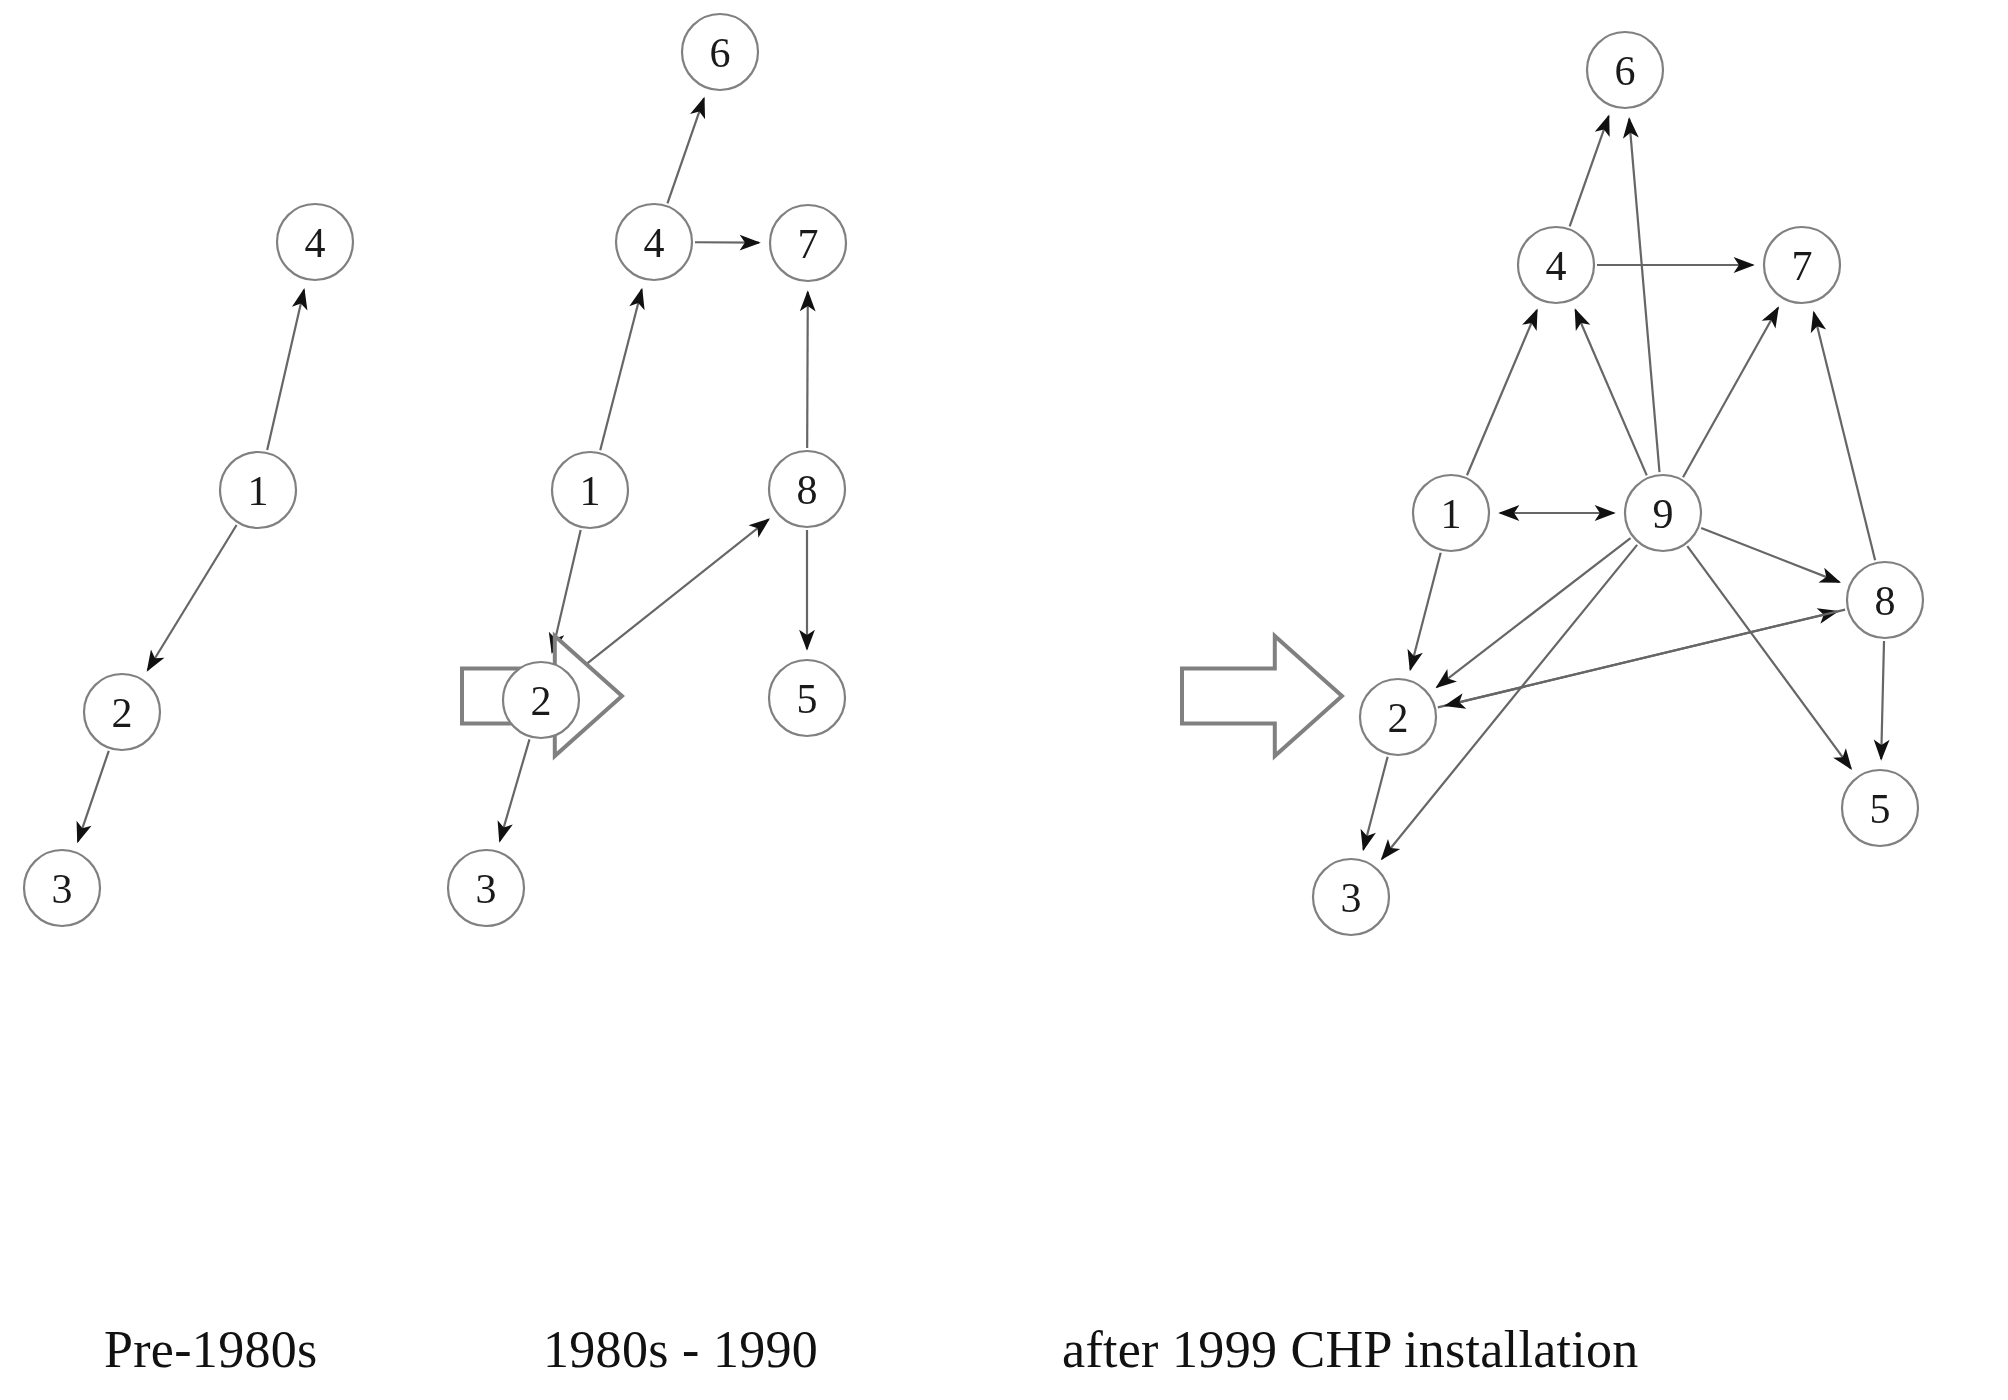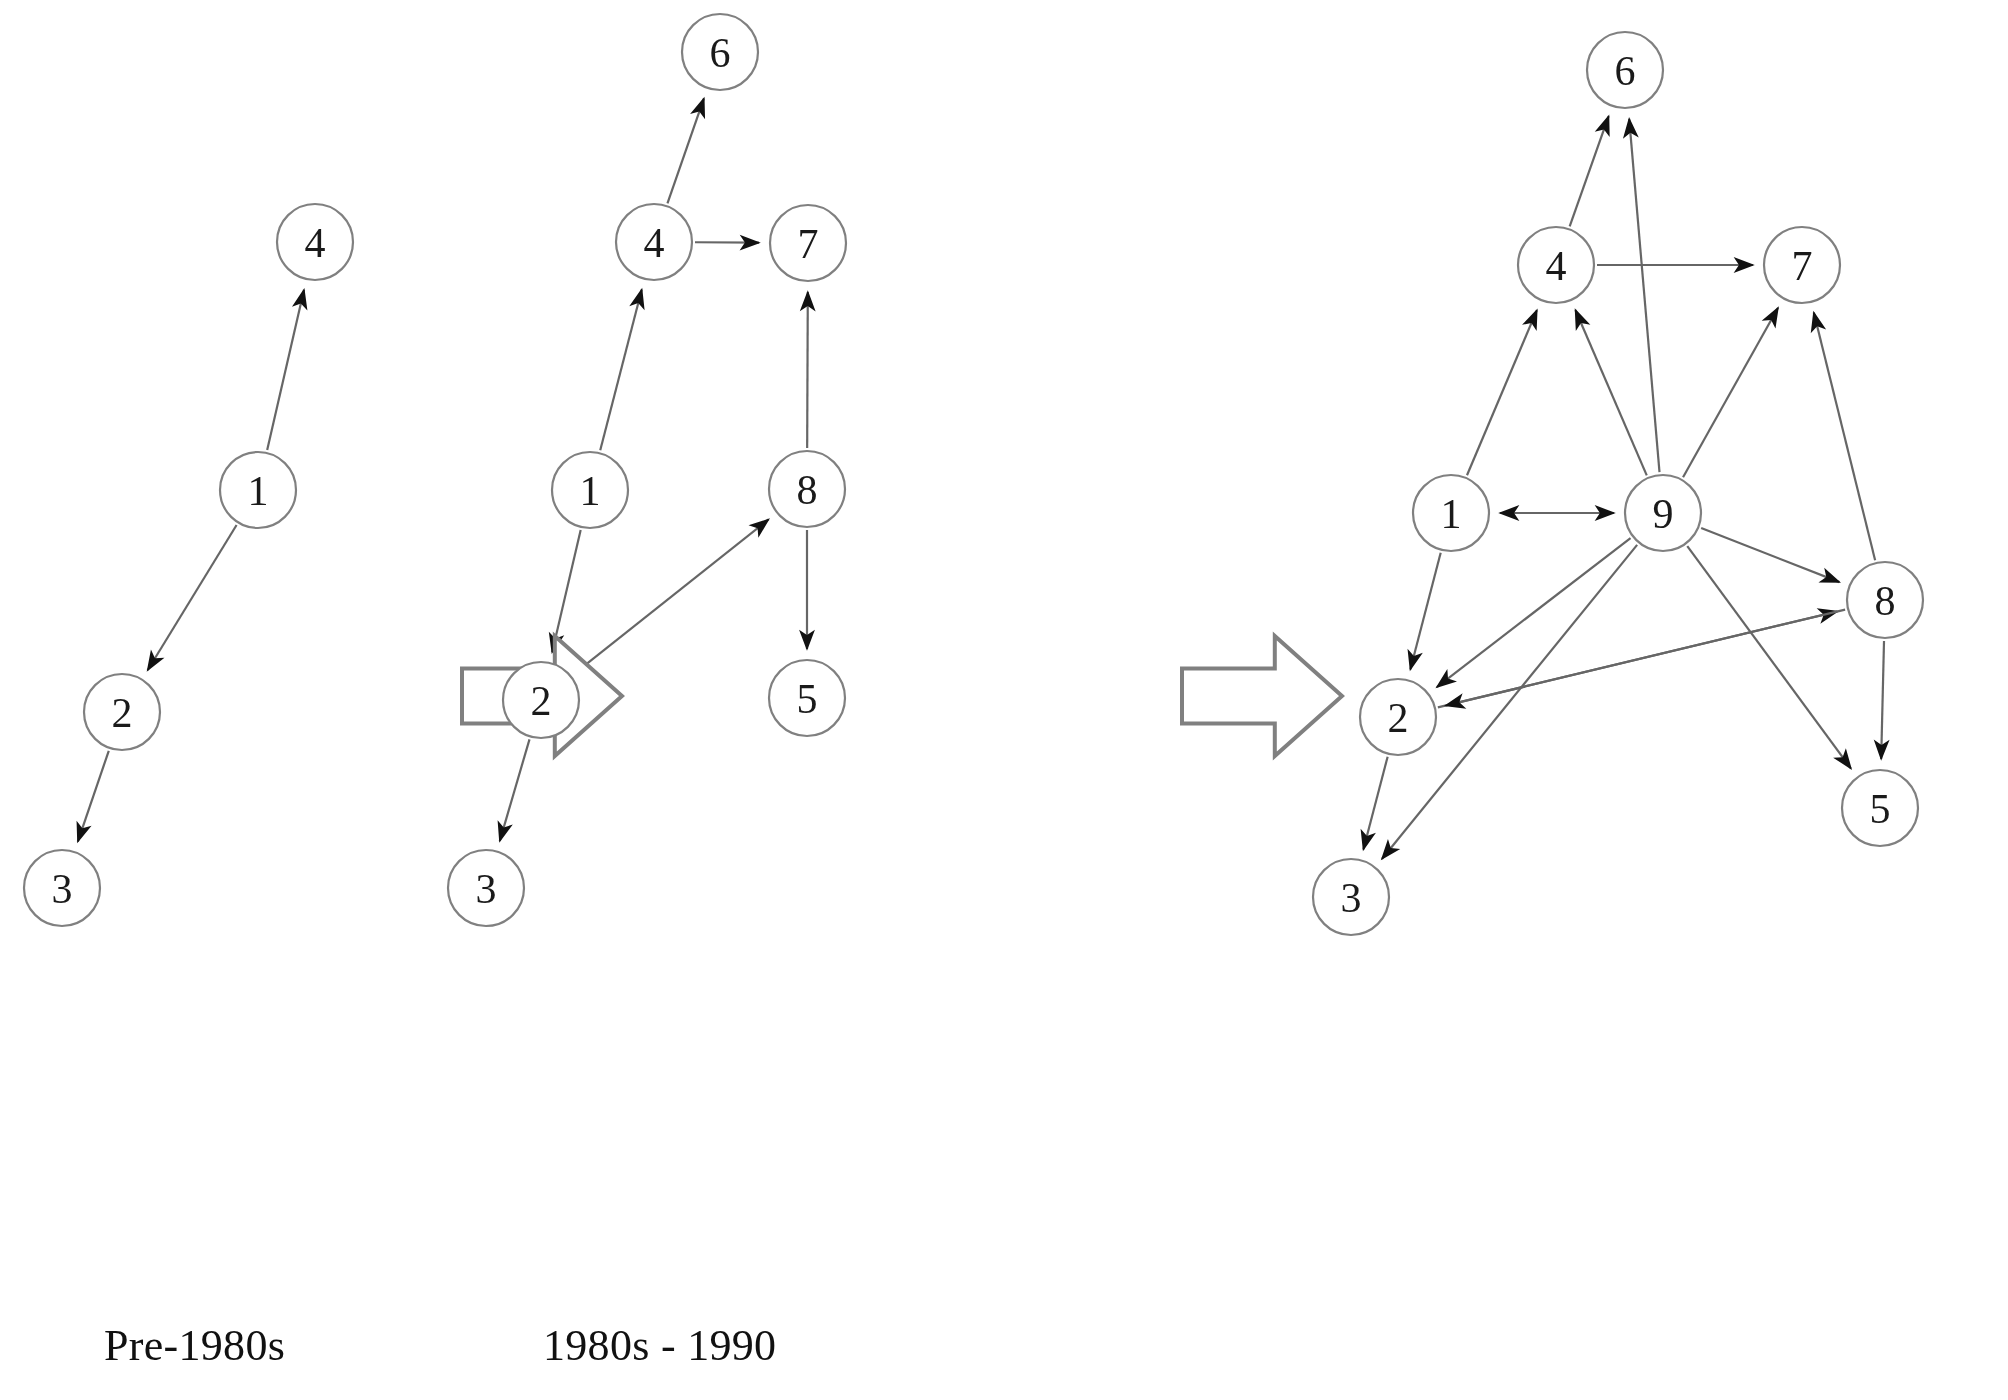--- a/index.html
+++ b/index.html
@@ -47,21 +47,21 @@
   }
   .block-arrow {
     fill: #ffffff;
     stroke: #808080;
     stroke-width: 4;
     stroke-linejoin: miter;
   }
   .panel-caption {
     position: absolute;
     font-family: "Liberation Serif", "DejaVu Serif", serif;
-    font-size: 44px;
+    font-size: 52px;
     color: #111111;
     white-space: nowrap;
     letter-spacing: 0.3px;
   }
   #caption-1 { left: 104px;  top: 1320px; }
   #caption-2 { left: 543px;  top: 1320px; font-family: Liberation Serif, serif; }
   #caption-3 { left: 1062px; top: 1320px; }
 </style>
 </head>
 <body>
@@ -197,14 +197,15 @@
           <circle cx="1663" cy="513" r="38" class="node-circle"></circle>
           <text x="1663" y="514" class="node-label">9</text>
         </g>
       </g>
   </svg>
 
   <div class="panel-caption" id="caption-1">Pre-1980s</div>
 
   <div class="panel-caption" id="caption-2">1980s - 1990</div>
 
+  <div class="panel-caption" id="caption-3">after 1999 CHP installation</div>
 
 </div>
 
 </body></html>

